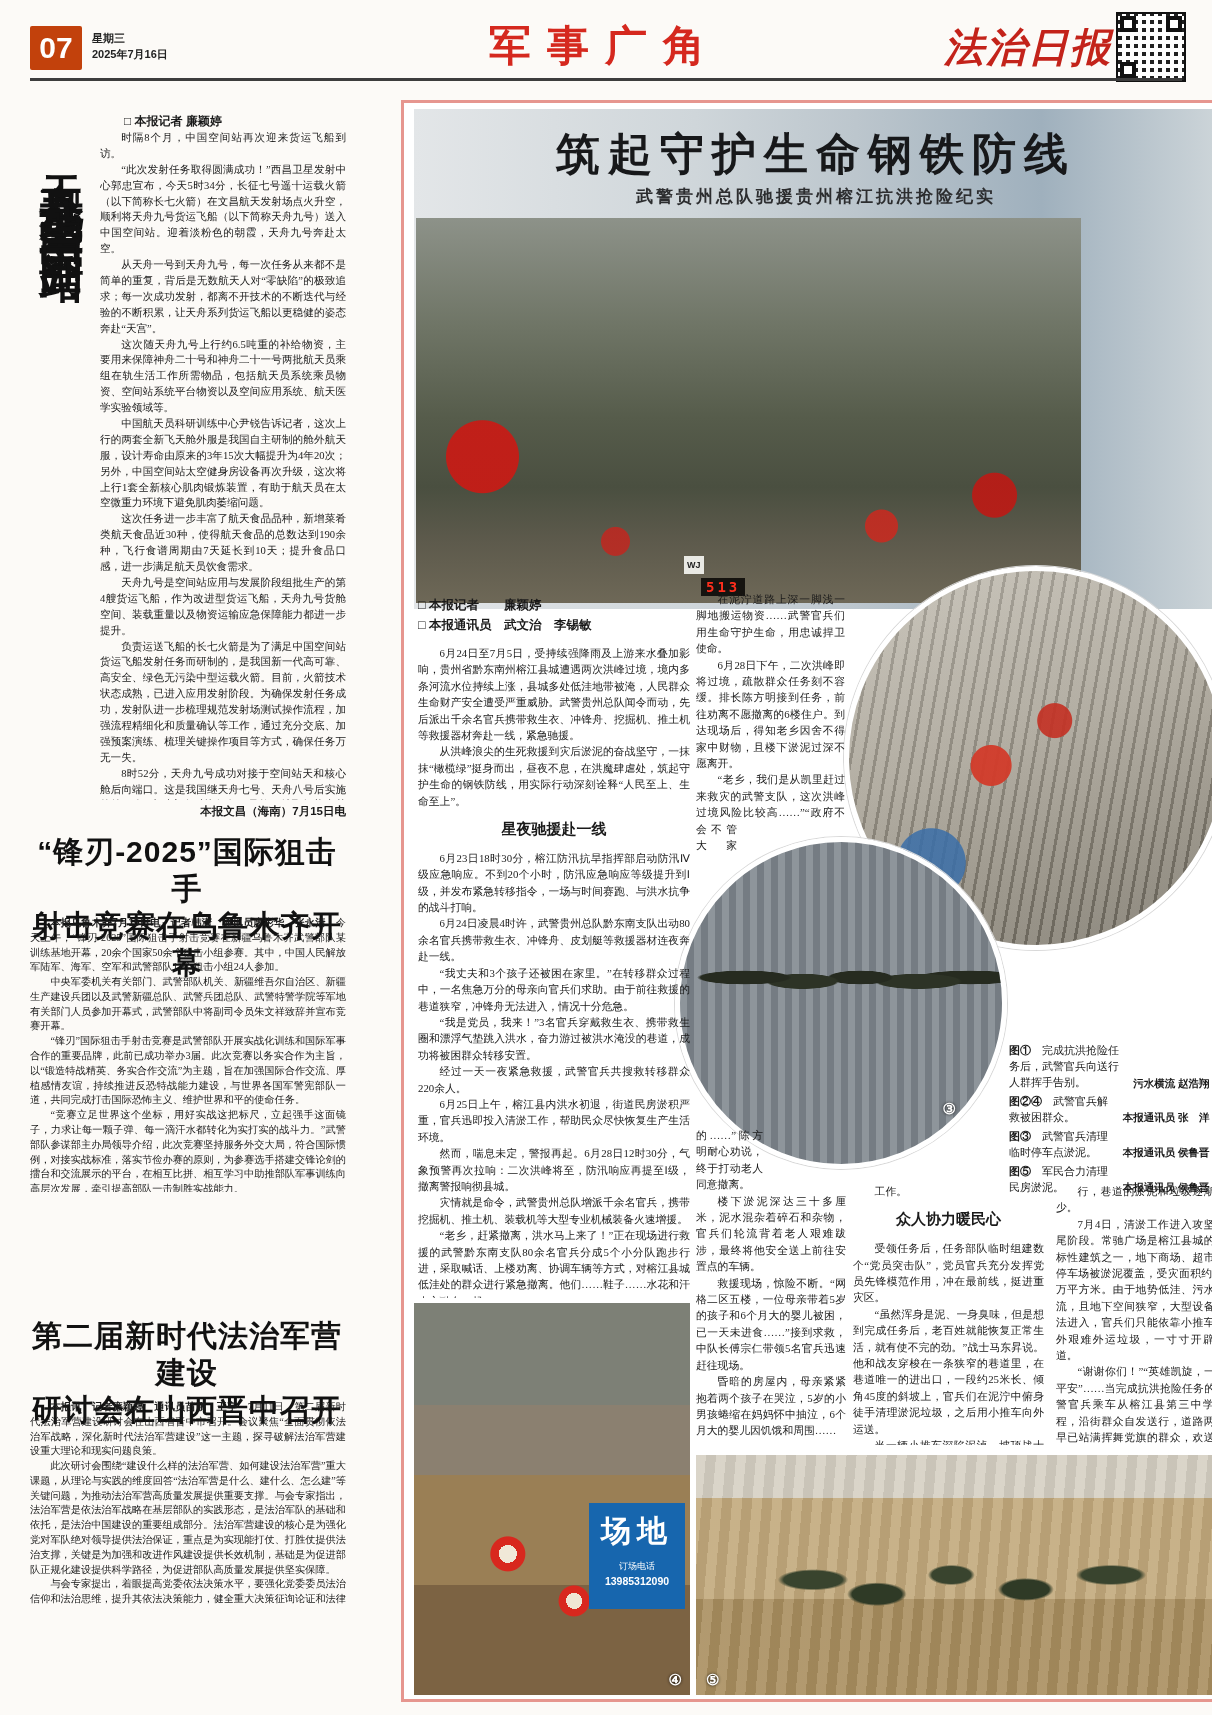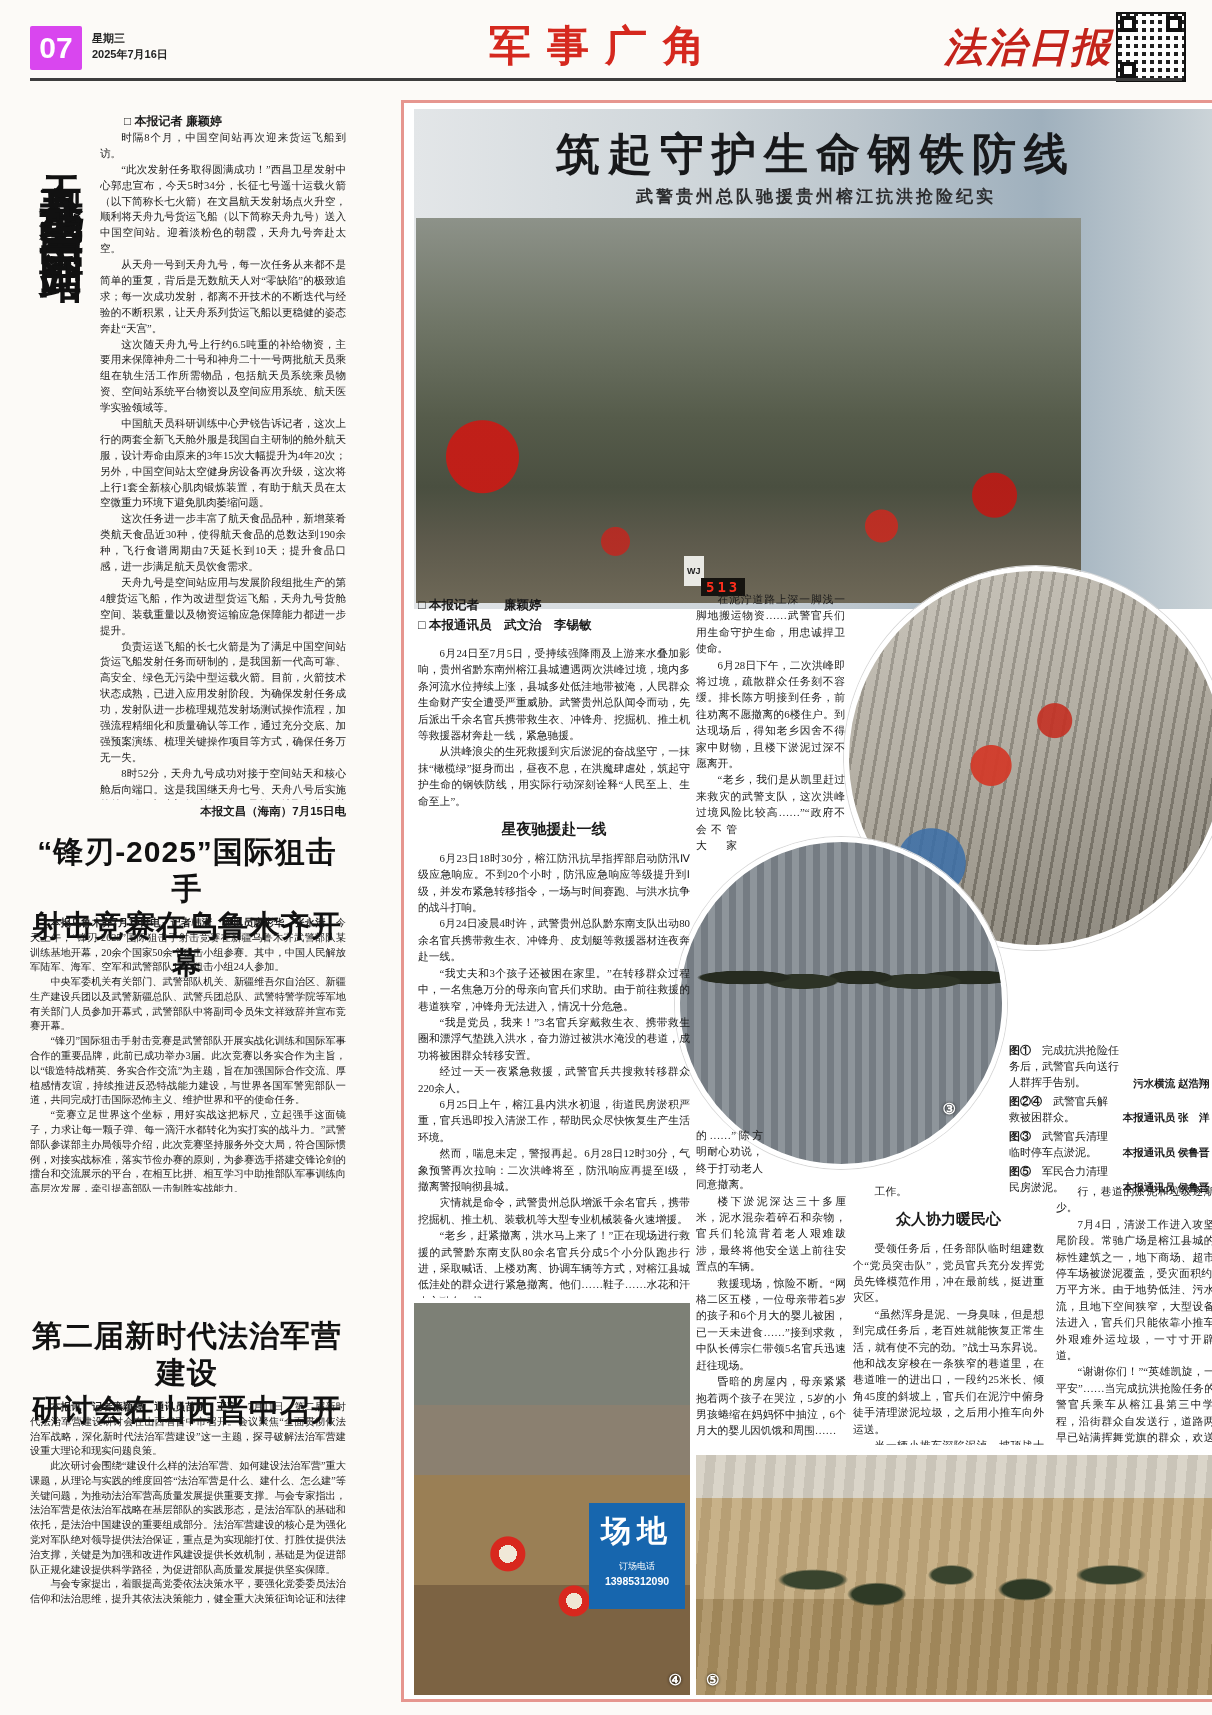--- a/index.html
+++ b/index.html
@@ -1,20 +1,20 @@
 <!DOCTYPE html>
 <html><head>
 <meta charset="utf-8">
 <style>
   html,body{margin:0;padding:0;background:#efe9e4;}
   .page{position:relative;width:1212px;height:1715px;margin:0 auto;background:#fcfaf7;
         font-family:"Liberation Serif",serif;color:#1a1a1a;overflow:hidden;}
   .abs{position:absolute;}
   
-  .pagenum{left:30px;top:26px;width:52px;height:44px;background:#d946ef;color:#fff;
+  .pagenum{left:30px;top:26px;width:52px;height:44px;background:#c2410c;color:#fff;
            font-family:"Liberation Sans",sans-serif;font-weight:bold;font-size:30px;
            display:flex;align-items:center;justify-content:center;border-radius:2px;}
   .dateblk{left:92px;top:31px;font-family:"Liberation Sans",sans-serif;font-size:11px;
            line-height:1.45;color:#222;font-weight:600;}
   .section-title{left:410px;top:18px;width:390px;text-align:center;color:#d5281e;
            font-family:"Liberation Sans",sans-serif;font-size:42px;font-weight:bold;letter-spacing:16px;}
   .credits{left:812px;top:18px;width:126px;text-align:right;font-size:11px;line-height:1.35;
            font-family:"Liberation Sans",sans-serif;color:#222;}
   .masthead{left:944px;top:20px;width:168px;color:#c3231a;font-size:40px;font-weight:bold;
            font-style:italic;letter-spacing:2px;font-family:"Liberation Serif",serif;white-space:nowrap;}
@@ -106,21 +106,21 @@
      radial-gradient(ellipse at 62% 56%, #2f3a26 0 5%, rgba(47,58,38,0) 6%),
      radial-gradient(ellipse at 78% 50%, #39442e 0 5%, rgba(57,68,46,0) 6%),
      repeating-linear-gradient(95deg, rgba(255,255,255,.10) 0 10px, rgba(0,0,0,.06) 10px 20px),
      linear-gradient(180deg,#d6d0c3 0 18%, #c2a97c 18% 60%, #a98e5f 60% 100%);}
   .marker{position:absolute;color:#fff;font-size:15px;font-weight:bold;
           font-family:"Liberation Sans",sans-serif;text-shadow:0 0 3px rgba(0,0,0,.9);}
   .led{position:absolute;left:285px;top:360px;background:#15130f;color:#ff2f1d;
        font-family:"DejaVu Sans Mono",monospace;font-size:14px;font-weight:bold;
        letter-spacing:3px;padding:1px 5px;}
   .plate{position:absolute;left:268px;top:338px;background:#e9e9e4;color:#222;
-       font-family:"Liberation Sans",sans-serif;font-size:9px;font-weight:bold;padding:10px 3px;}
+       font-family:"Liberation Sans",sans-serif;font-size:9px;font-weight:bold;padding:4px 3px;}
 </style>
 </head>
 <body>
 
 <div class="page">
 
   <div class="abs pagenum">07</div>
   <div class="abs dateblk">
     <div>星期三</div>
     <div>2025年7月16日</div>

